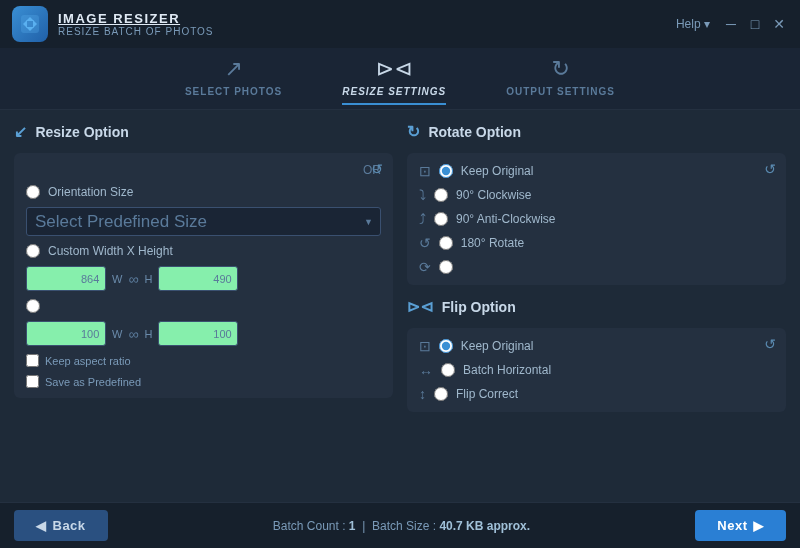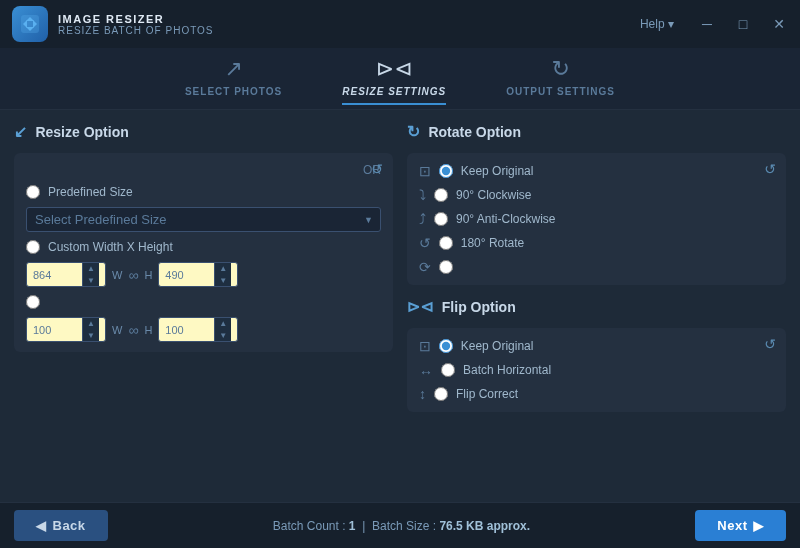--- a/index.html
+++ b/index.html
@@ -30,33 +30,34 @@
       border-radius: 8px;
       display: flex;
       align-items: center;
       justify-content: center;
       margin-right: 10px;
       flex-shrink: 0;
     }
     .app-logo svg { width: 22px; height: 22px; }
     .app-title-block { flex: 1; }
     .app-title {
-      font-size: 11px;
+      font-size: 13px;
       font-weight: 700;
       color: #e0eaf5;
       letter-spacing: 1.5px;
+      text-decoration: underline;
     }
     .app-subtitle {
       font-size: 10px;
       color: #7a9ab8;
       letter-spacing: 1px;
     }
     .title-bar-controls {
       display: flex;
-      gap: 18px;
+      gap: 6px;
       align-items: center;
     }
     .title-bar-controls span {
       font-size: 12px;
       color: #7a9ab8;
       cursor: pointer;
       padding: 2px 6px;
     }
     .title-bar-btn {
       width: 18px;
@@ -174,21 +175,21 @@
       color: #5a7a9a;
       text-align: right;
     }
 
     
     .select-field {
       width: 100%;
       background: #1a2535;
       border: 1px solid #3a5070;
       color: #5a7a9a;
-      font-size: 13px;
+      font-size: 17px;
       padding: 4px 8px;
       border-radius: 3px;
       appearance: none;
       -webkit-appearance: none;
     }
     .select-wrapper {
       position: relative;
     }
     .select-wrapper::after {
       content: '▼';
@@ -203,25 +204,26 @@
 
     
     .num-row {
       display: flex;
       align-items: center;
       gap: 6px;
     }
     .num-input-wrap {
       display: flex;
       align-items: center;
-      background: #fef9c3;
+      background: #86efac;
       border: 1px solid #3a5070;
       border-radius: 3px;
       overflow: hidden;
       width: 80px;
+      padding-left: 48px;
     }
     .num-input {
       background: transparent;
       border: none;
       color: #5a7a9a;
       font-size: 11px;
       padding: 4px 6px;
       width: 55px;
       outline: none;
     }
@@ -343,21 +345,21 @@
     </div>
 
     <div class="card">
       <span class="card-reset">↺</span>
 
 
       <div class="or-divider">OR</div>
 
       <div class="option-row">
         <input type="radio" id="predefined" name="resizeOpt" style="">
-        <label for="predefined">Predefined Size</label>
+        <label for="predefined">Orientation Size</label>
       </div>
       <div class="select-wrapper">
         <select class="select-field">
           <option>Select Predefined Size</option>
         </select>
       </div>
 
       <div class="option-row">
         <input type="radio" id="custom" name="resizeOpt" style="">
         <label for="custom">Custom Width X Height</label>
@@ -398,20 +400,28 @@
         <span class="dim-label">H</span>
         <div class="num-input-wrap">
           <input type="text" class="num-input" value="100" style="">
           <div class="num-spinners">
             <button class="spinner-btn">▲</button>
             <button class="spinner-btn">▼</button>
           </div>
         </div>
       </div>
 
+      <div class="check-option">
+        <input type="checkbox" id="aspectRatio" style="">
+        <label for="aspectRatio">Keep aspect ratio</label>
+      </div>
+      <div class="check-option">
+        <input type="checkbox" id="savePredefined" style="">
+        <label for="savePredefined">Save as Predefined</label>
+      </div>
     </div>
   </div>
 
   <div class="panel">
 
     <div class="section-title">
       <span class="icon">↻</span>
       <span>Rotate Option</span>
     </div>
 
@@ -475,19 +485,19 @@
 <div class="footer">
   <button class="nav-btn btn-back">
     <span>◀</span>
     <span>Back</span>
   </button>
   <div class="footer-info">
     <span>Batch Count :</span>
     <strong>1</strong>
     &nbsp;|&nbsp;
     <span>Batch Size :</span>
-    <strong>76.5 KB approx.</strong>
+    <strong>40.7 KB approx.</strong>
   </div>
   <button class="nav-btn btn-next">
     <span>Next</span>
     <span>▶</span>
   </button>
 </div>
 
 </body></html>

